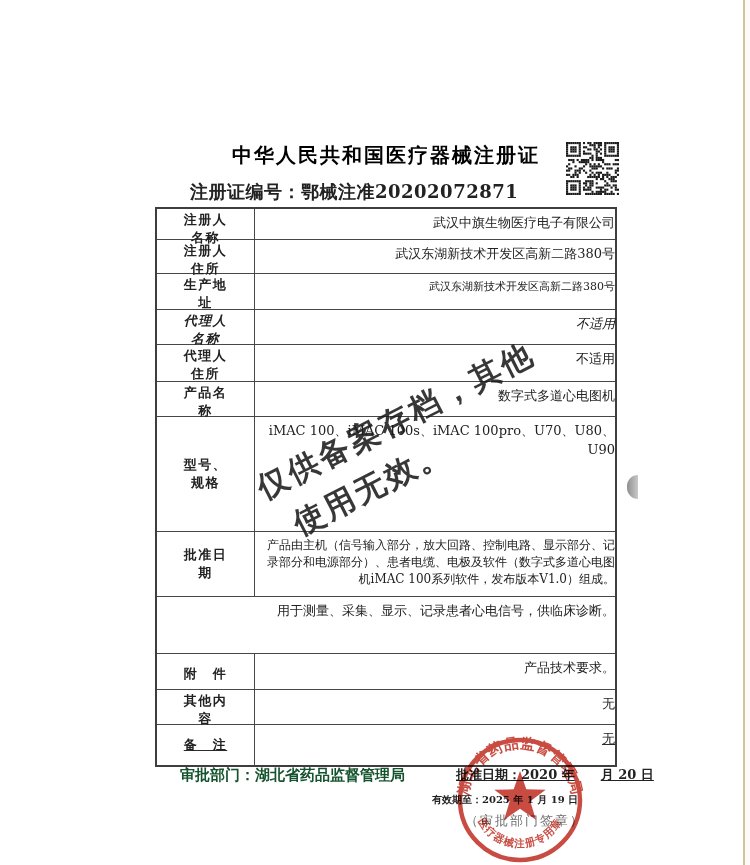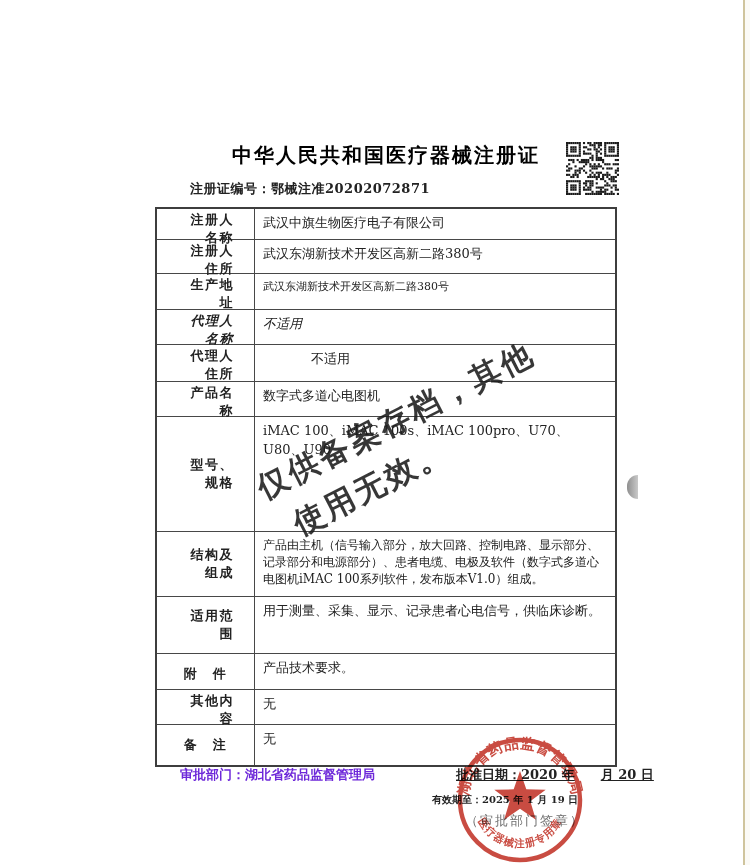--- a/index.html
+++ b/index.html
@@ -9,41 +9,41 @@
   }
   
   .edge-strip{position:absolute;top:0;right:5px;width:2px;height:865px;background:#cfc49d;}
   .edge-strip2{position:absolute;top:0;right:0;width:5px;height:865px;background:#fbfaf6;}
 
   .doc-title{
     position:absolute;left:155px;top:142px;width:462px;text-align:center;
     font-size:20px;font-weight:bold;letter-spacing:2px;color:#000000;
   }
   .reg-line{
-    position:absolute;left:190px;top:180px;font-size:13px;font-weight:bold;color:#222;
+    position:absolute;left:190px;top:180px;font-size:18px;font-weight:bold;color:#222;
     letter-spacing:0.5px;
   }
   .qr{position:absolute;left:566px;top:142px;width:53px;height:53px;}
 
   
   .cert-table{
     position:absolute;left:155px;top:207px;width:462px;
     border:2px solid #3e3e3e;box-sizing:border-box;
     display:flex;flex-direction:column;background:transparent;
   }
   .row{display:flex;border-bottom:1.5px solid #474747;box-sizing:border-box;}
-  .row:last-child{border-bottom:none;}
+  .row:last-child{border-bottom:none;text-decoration:underline;}
   .row-label{
     width:98px;flex:0 0 98px;border-right:1.5px solid #474747;box-sizing:border-box;
-    display:flex;align-items:center;justify-content:center;text-align:right;
+    display:flex;align-items:center;justify-content:center;text-align:center;
     font-size:13px;font-weight:bold;letter-spacing:1.5px;color:#222;padding:20px;
   }
   .row-value{
-    flex:1;box-sizing:border-box;padding:5px 12px 4px 8px;
-    font-size:13px;line-height:1.45;color:#222;text-align:left;
+    flex:1;box-sizing:border-box;padding:5px 0 4px 8px;
+    font-size:13px;line-height:1.45;color:#222;text-align:right;
   }
   .row:nth-child(1){height:31px;}
   .row:nth-child(2){height:34px;}
   .row:nth-child(3){height:36px;}
   .row:nth-child(4){height:35px;font-style:italic;}
   .row:nth-child(5){height:37px;gap:48px;}
   .row:nth-child(6){height:35px;}
   .row:nth-child(7){height:115px;}
   .row:nth-child(8){height:65px;}
   .row:nth-child(9){height:57px;}
@@ -56,21 +56,21 @@
   
   .watermark{
     position:absolute;left:250px;top:472px;width:340px;
     transform:rotate(-27deg);transform-origin:0 0;
     font-size:31px;font-weight:600;letter-spacing:3px;color:#1c1c1c;opacity:.88;
     white-space:nowrap;pointer-events:none;
   }
   .watermark .wm2{margin-left:16px;margin-top:6px;}
 
   
-  .dept-line{position:absolute;left:180px;top:766px;font-size:13px;font-weight:bold;color:#6d28d9;}
+  .dept-line{position:absolute;left:180px;top:766px;font-size:15px;font-weight:bold;color:#14532d;}
   .approve-line{position:absolute;left:456px;top:766px;font-size:13px;font-weight:bold;color:#222;display:flex;text-decoration:underline;}
   .approve-line .gap{display:inline-block;width:26px;}
   .valid-line{position:absolute;left:432px;top:793px;font-size:10px;font-weight:bold;color:#222;}
   .seal-note{position:absolute;left:465px;top:812px;font-size:13px;color:#6f6f6f;letter-spacing:2px;}
 
   
   .stamp{position:absolute;left:450px;top:730px;width:140px;height:140px;opacity:.88;mix-blend-mode:multiply;}
 
   
   .scroll-thumb{
@@ -421,25 +421,24 @@
     </div>
     <div class="row">
       <div class="row-label">产品名称</div>
       <div class="row-value">数字式多道心电图机</div>
     </div>
     <div class="row">
       <div class="row-label">型号、规格</div>
       <div class="row-value">iMAC 100、iMAC 100s、iMAC 100pro、U70、U80、U90</div>
     </div>
     <div class="row">
-      <div class="row-label">结构及组成</div>
+      <div class="row-label">批准日期</div>
       <div class="row-value">产品由主机（信号输入部分，放大回路、控制电路、显示部分、记录部分和电源部分）、患者电缆、电极及软件（数字式多道心电图机iMAC 100系列软件，发布版本V1.0）组成。</div>
     </div>
     <div class="row">
-      <div class="row-label">适用范围</div>
       <div class="row-value">用于测量、采集、显示、记录患者心电信号，供临床诊断。</div>
     </div>
     <div class="row">
       <div class="row-label">附　件</div>
       <div class="row-value">产品技术要求。</div>
     </div>
     <div class="row">
       <div class="row-label">其他内容</div>
       <div class="row-value">无</div>
     </div>

